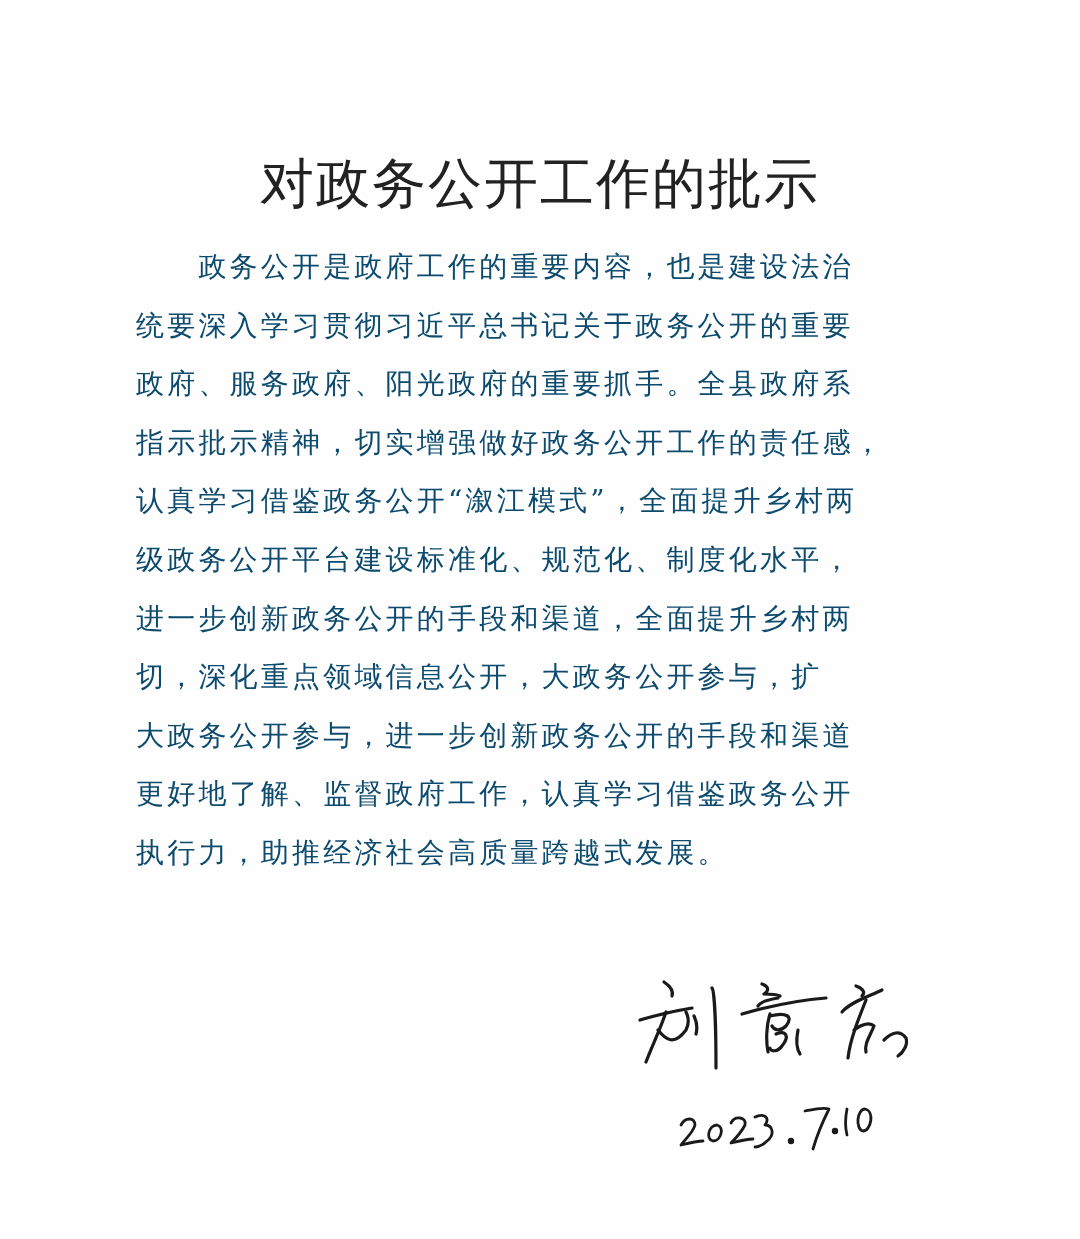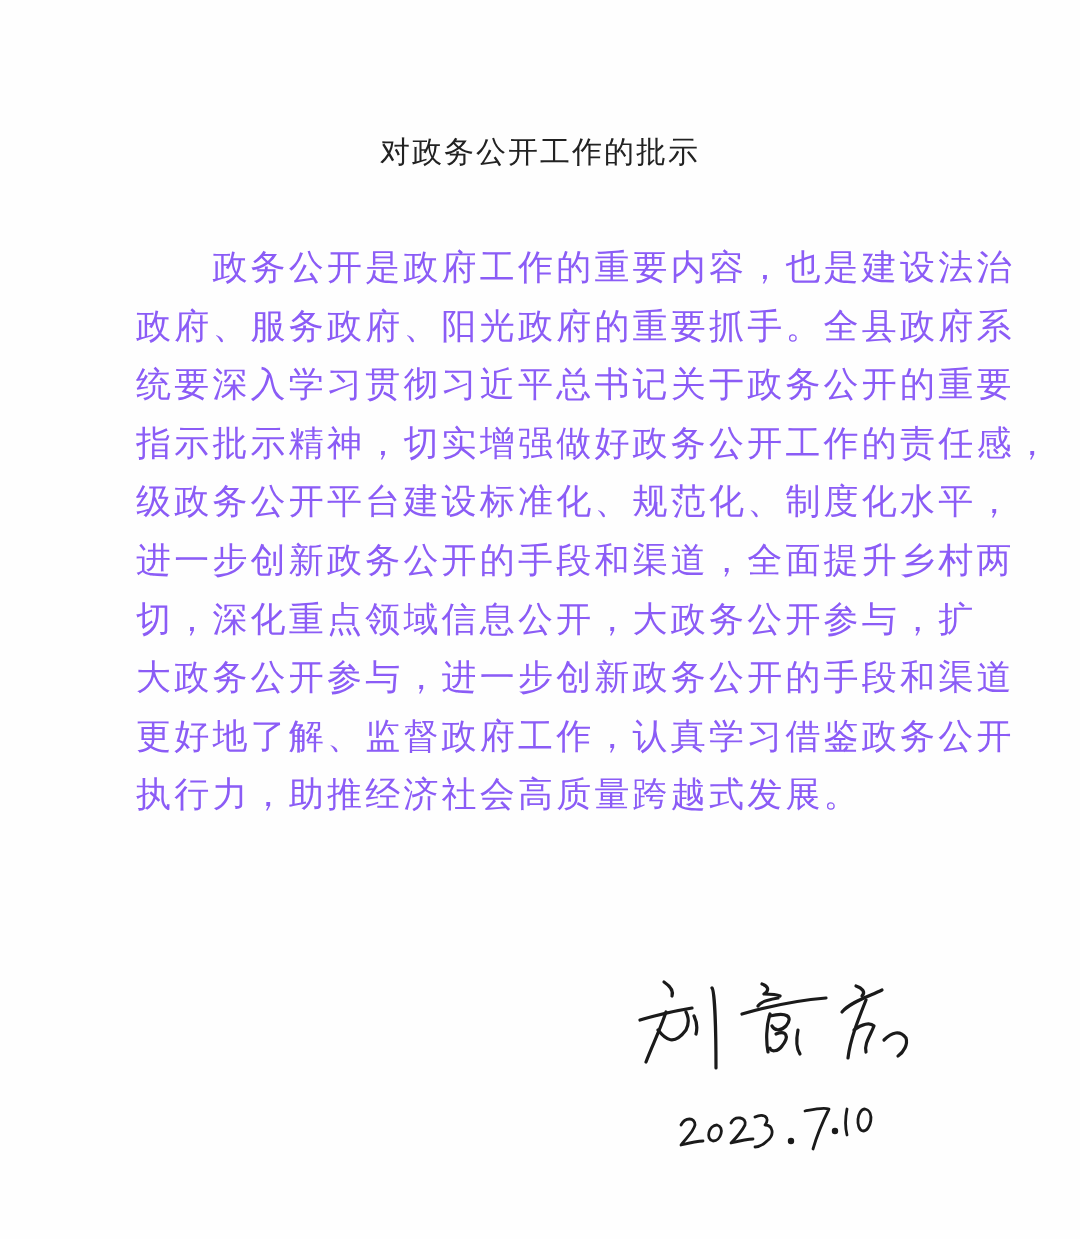--- a/index.html
+++ b/index.html
@@ -21,35 +21,35 @@
       height: 1239px;
       background: #fefefe;
     }
     .title {
       position: absolute;
       top: 112px;
       left: 0;
       width: 1080px;
       text-align: center;
       font-family: "DejaVu Sans", "Liberation Sans", sans-serif;
-      font-size: 30px;
+      font-size: 54px;
       letter-spacing: 2px;
       color: #222;
       font-weight: normal;
     }
     .body-text {
       position: absolute;
       left: 136px;
       top: 238px;
       width: 830px;
       font-family: "DejaVu Serif", "Liberation Serif", serif;
-      font-size: 35px;
+      font-size: 28px;
       line-height: 58.6px;
       letter-spacing: 3.2px;
-      color: #8b5cf6;
+      color: #0c4a6e;
     }
     .line {
       display: block;
       white-space: nowrap;
       height: 58.6px;
     }
     .signature {
       position: absolute;
       left: 630px;
       top: 960px;
@@ -73,23 +73,24 @@
   </style>
 </head>
 <body>
 
 <div class="page">
 
   <h1 class="title">对政务公开工作的批示</h1>
 
   <div class="body-text">
     <span class="line">　　政务公开是政府工作的重要内容，也是建设法治</span>
+    <span class="line">统要深入学习贯彻习近平总书记关于政务公开的重要</span>
     <span class="line">政府、服务政府、阳光政府的重要抓手。全县政府系</span>
-    <span class="line">统要深入学习贯彻习近平总书记关于政务公开的重要</span>
     <span class="line">指示批示精神，切实增强做好政务公开工作的责任感，</span>
+    <span class="line">认真学习借鉴政务公开“溆江模式”，全面提升乡村两</span>
     <span class="line">级政务公开平台建设标准化、规范化、制度化水平，</span>
     <span class="line">进一步创新政务公开的手段和渠道，全面提升乡村两</span>
     <span class="line">切，深化重点领域信息公开，大政务公开参与，扩</span>
     <span class="line">大政务公开参与，进一步创新政务公开的手段和渠道</span>
     <span class="line">更好地了解、监督政府工作，认真学习借鉴政务公开</span>
     <span class="line">执行力，助推经济社会高质量跨越式发展。</span>
   </div>
 
   <div class="signature">
     <span class="sr-only">刘宣宏</span>

